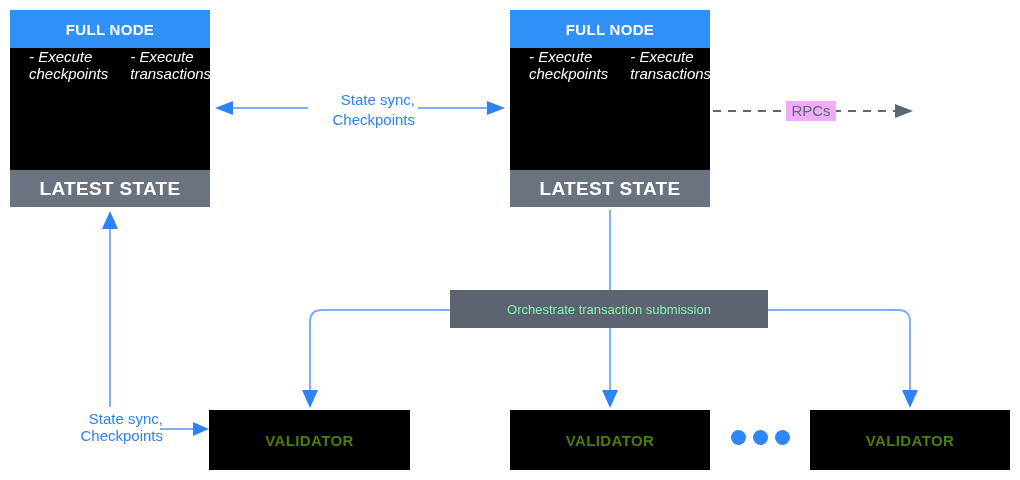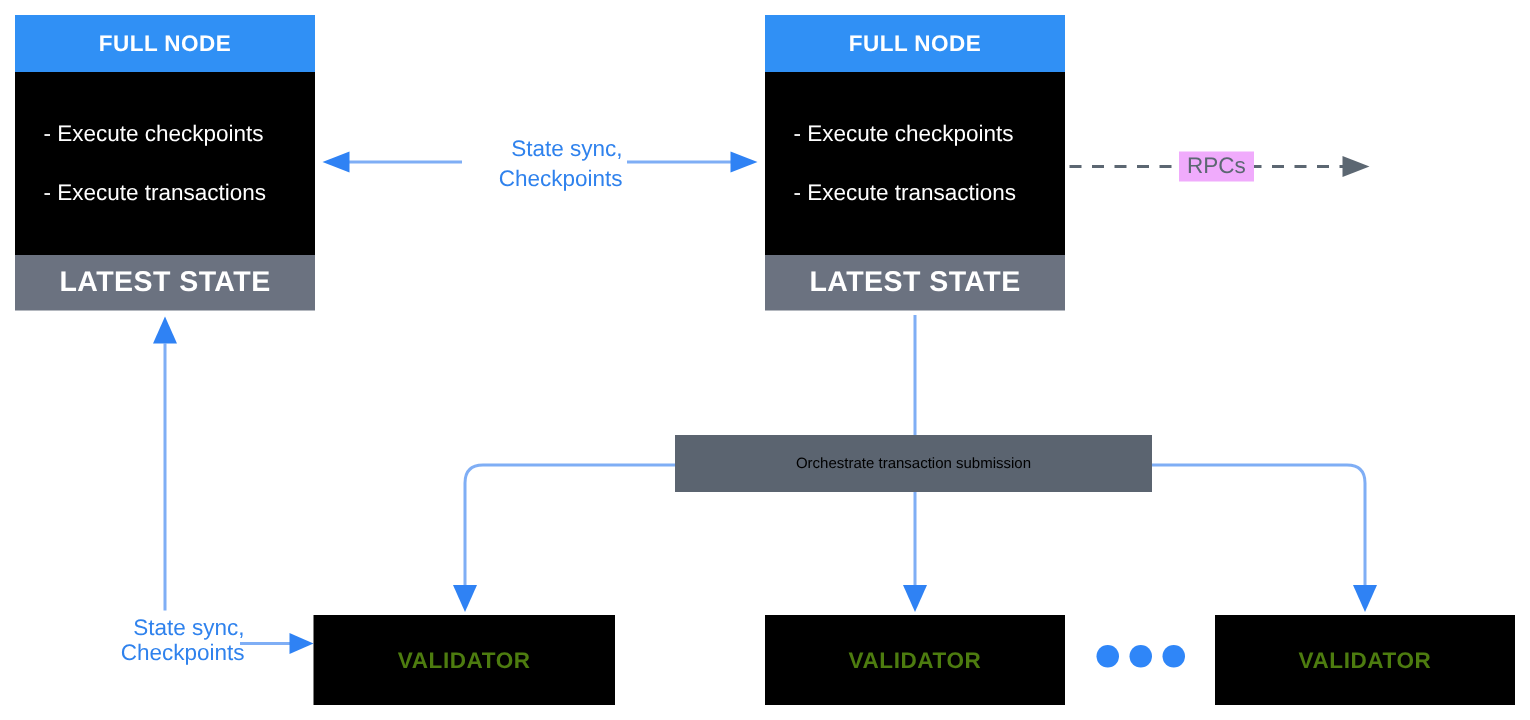--- a/index.html
+++ b/index.html
@@ -41,43 +41,43 @@
     align-items: center;
     justify-content: center;
   }
   .node-body {
     height: 122px;
     background: #000000;
     color: #ffffff;
     font-size: 15px;
     font-weight: 500;
     display: flex;
-    flex-direction: column;
-    justify-content: center;
+    flex-direction: row;
     gap: 22px;
     padding-left: 19px;
+    font-style: italic;
   }
   .node-footer {
     height: 37px;
     background: #6B7280;
     color: #ffffff;
     font-size: 19px;
     font-weight: 700;
     letter-spacing: 0.3px;
     display: flex;
     align-items: center;
     justify-content: center;
   }
   .orchestrator {
     position: absolute;
     left: 450px; top: 290px;
     width: 318px; height: 38px;
     background: #5B6470;
-    color: #000000;
-    font-size: 10px;
+    color: #86efac;
+    font-size: 13px;
     display: flex;
     align-items: center;
     justify-content: center;
     z-index: 2;
   }
   .validator {
     position: absolute;
     top: 410px;
     width: 200px; height: 60px;
     background: #000000;

